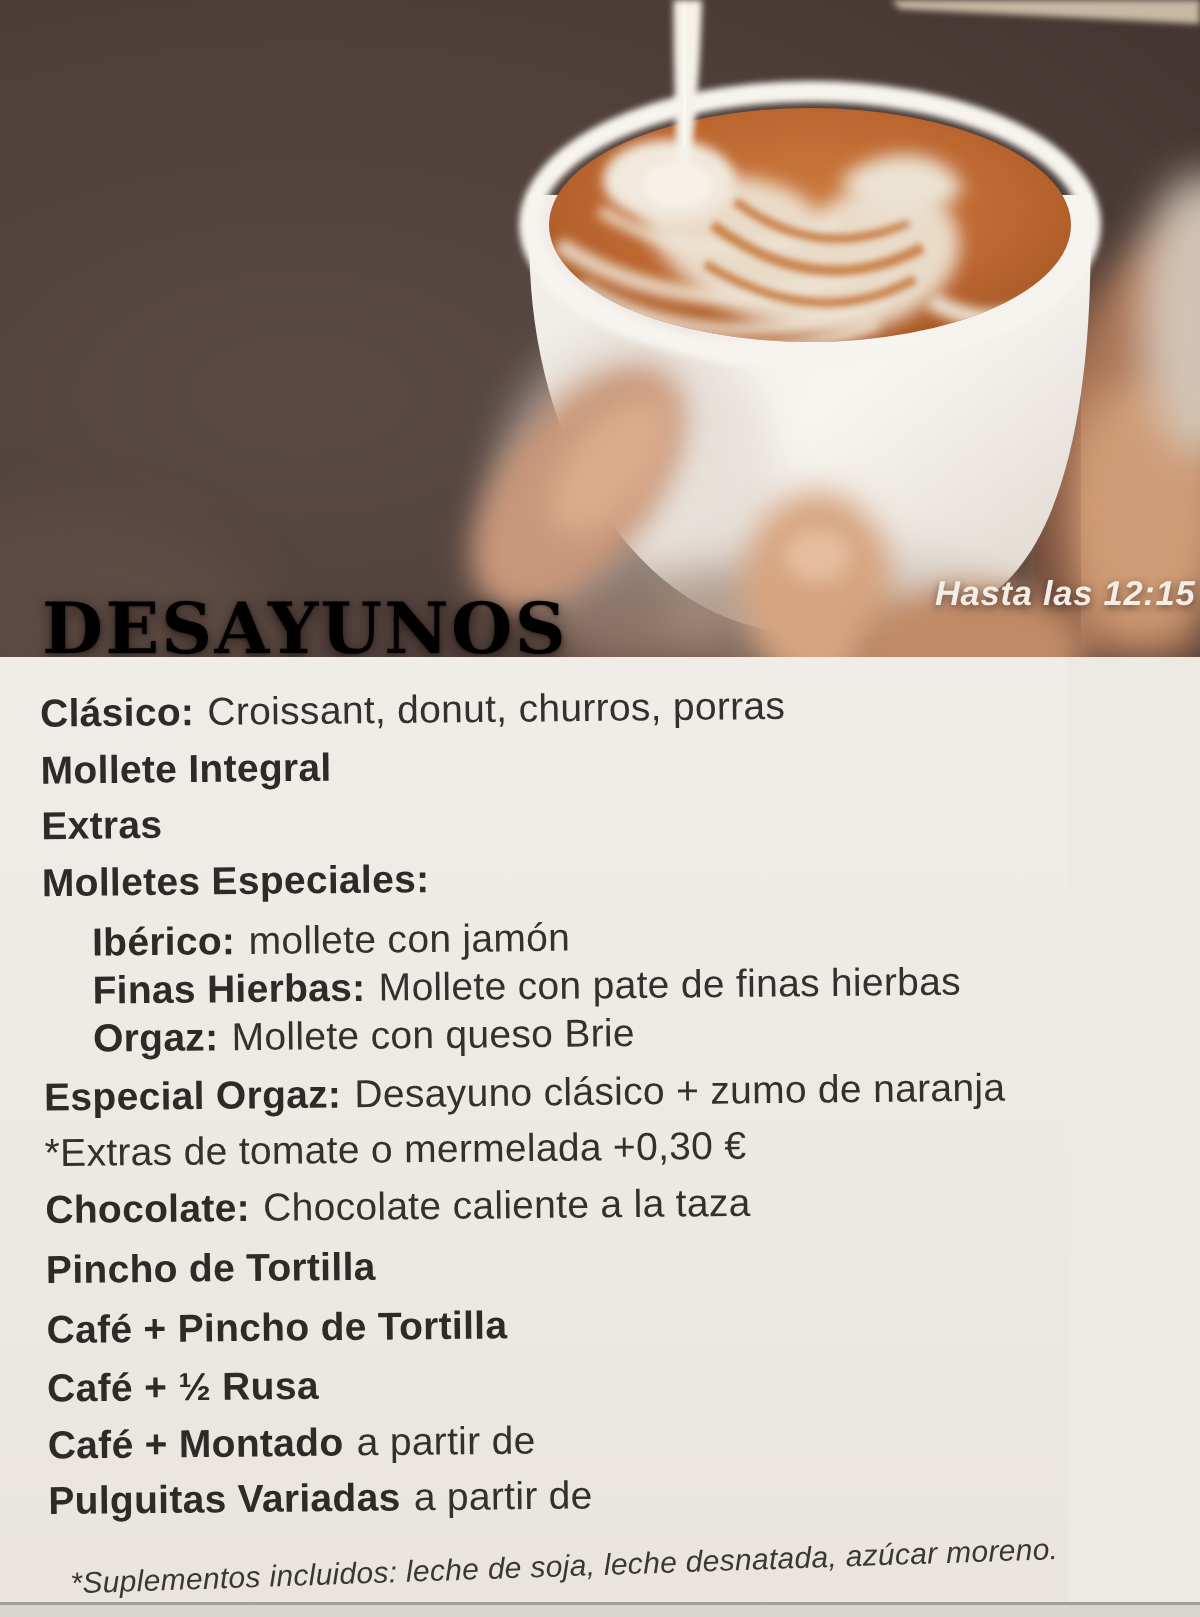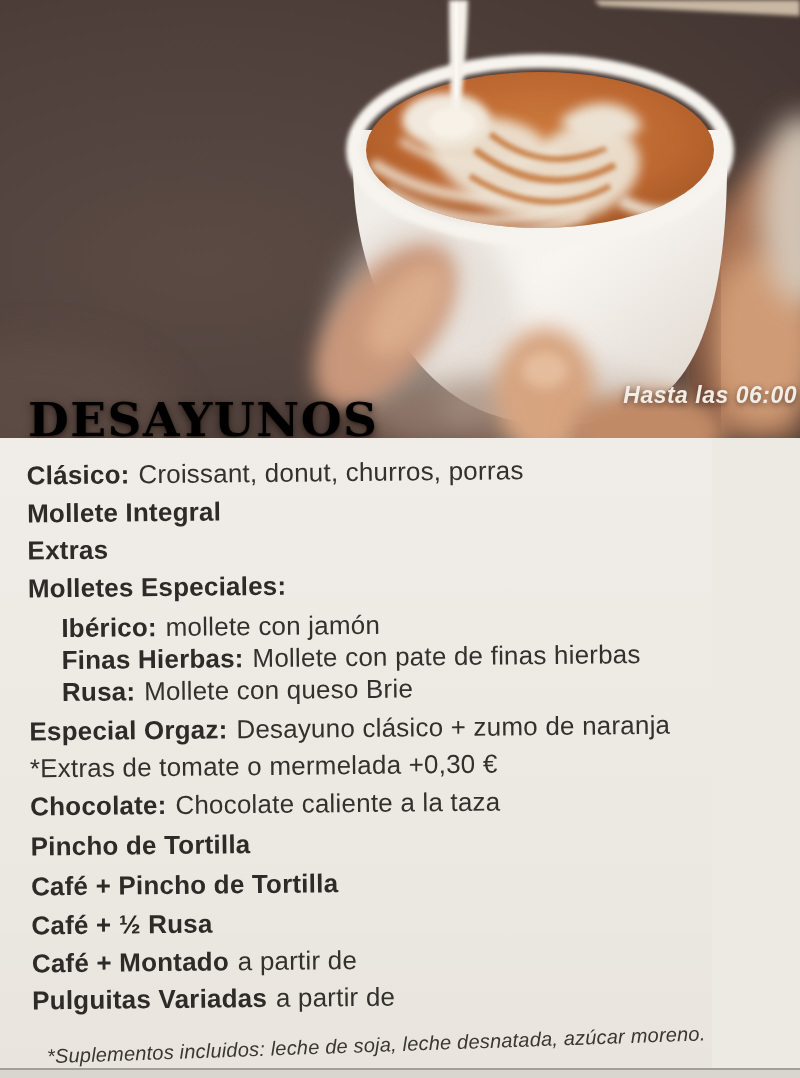--- a/index.html
+++ b/index.html
@@ -146,21 +146,21 @@
           <ellipse cx="385" cy="325" rx="50" ry="96" fill="#c9977a" filter="url(#b10)"></ellipse>
           <ellipse cx="393" cy="300" rx="27" ry="55" fill="#e0b291" opacity=".8" filter="url(#b10)"></ellipse>
         </g>
         <ellipse cx="545" cy="392" rx="50" ry="64" fill="#d7a480" filter="url(#b10)"></ellipse>
         <ellipse cx="545" cy="370" rx="23" ry="18" fill="#e9c4a5" opacity=".8" filter="url(#b6)"></ellipse>
         <ellipse cx="648" cy="432" rx="76" ry="42" fill="#c18a66" filter="url(#b10)"></ellipse>
       </g>
     </svg>
 
     <div class="photo-title">DESAYUNOS</div>
-    <div class="photo-note">Hasta las 06:00</div>
+    <div class="photo-note">Hasta las 12:15</div>
   </div>
 
   <div class="body">
     <div class="menu-text">
 
       <div class="row" style="top:15px">
           <span class="lbl">Clásico:</span>
           <span class="dsc">Croissant, donut, churros, porras</span>
         </div>
       <div class="row" style="top:53px">
@@ -177,21 +177,21 @@
         </div>
       <div class="row indent" style="top:168px">
           <span class="lbl">Ibérico:</span>
           <span class="dsc">mollete con jamón</span>
         </div>
       <div class="row indent" style="top:200px">
           <span class="lbl">Finas Hierbas:</span>
           <span class="dsc">Mollete con pate de finas hierbas</span>
         </div>
       <div class="row indent" style="top:232px">
-          <span class="lbl">Rusa:</span>
+          <span class="lbl">Orgaz:</span>
           <span class="dsc">Mollete con queso Brie</span>
         </div>
       <div class="row" style="top:271px">
           <span class="lbl">Especial Orgaz:</span>
           <span class="dsc">Desayuno clásico + zumo de naranja</span>
         </div>
       <div class="row" style="top:308px">
           <span class="lbl"></span>
           <span class="dsc">*Extras de tomate o mermelada +0,30 €</span>
         </div>

